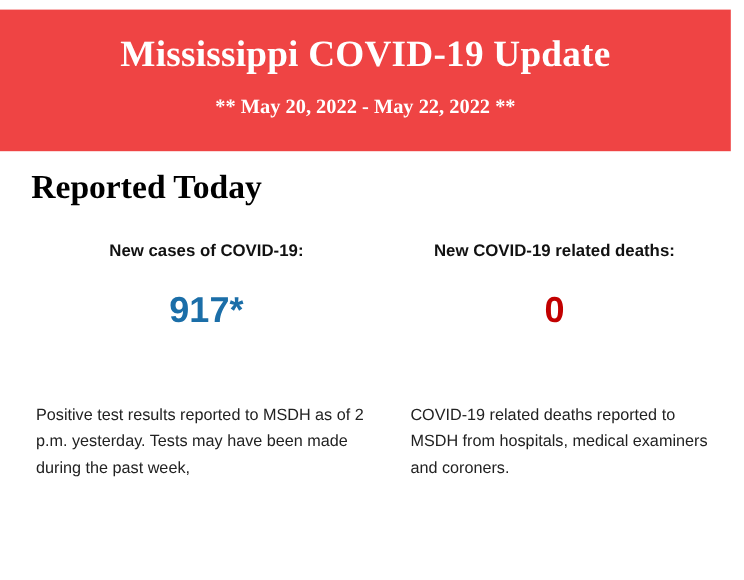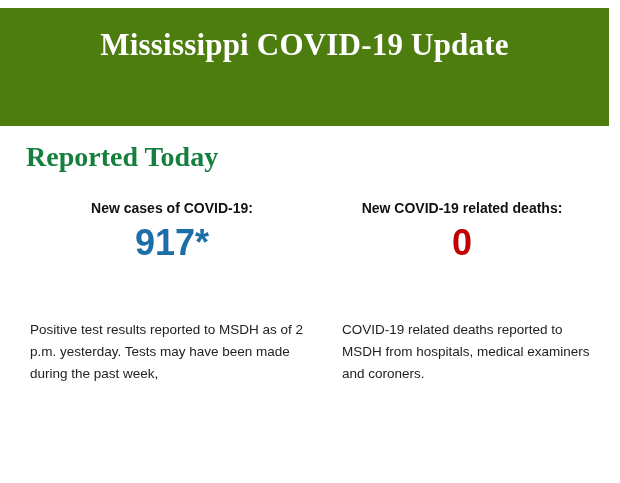--- a/index.html
+++ b/index.html
@@ -21,21 +21,21 @@
     background: #ffffff;
   }
 
   
   .banner {
     position: absolute;
     left: 0;
     top: 8px;
     width: 609px;
     height: 118px;
-    background: #4d7c0f;
+    background: #ef4444;
     box-sizing: border-box;
     display: flex;
     flex-direction: column;
     align-items: center;
     justify-content: flex-start;
     padding-top: 18px;
   }
   .banner-title {
     color: #ffffff;
     font-family: "Liberation Serif", serif;
@@ -55,21 +55,21 @@
     line-height: 22px;
     text-align: center;
     white-space: nowrap;
   }
 
   
   .section-heading {
     position: absolute;
     left: 26px;
     top: 140px;
-    color: #15803d;
+    color: #000000;
     font-family: "Liberation Serif", serif;
     font-weight: bold;
     font-size: 28px;
     line-height: 34px;
   }
 
   
   .stats {
     position: absolute;
     left: 22px;
@@ -91,24 +91,24 @@
     font-weight: bold;
     font-size: 14px;
     line-height: 18px;
     color: #111111;
     text-align: center;
   }
   .stat-col.right .stat-label {
     text-align: center;
   }
   .stat-value {
-    margin-top: 6px;
+    margin-top: 22px;
     font-family: "Liberation Sans", sans-serif;
     font-weight: bold;
-    font-size: 36px;
+    font-size: 30px;
     line-height: 40px;
     text-align: center;
   }
   .stat-value.cases {
     color: #1b6ea8;
   }
   .stat-value.deaths {
     color: #c20000;
   }
   .stat-note {
@@ -129,20 +129,21 @@
     margin-left: 14px;
   }
 </style>
 </head>
 <body>
 
 <div class="page">
 
   <div class="banner">
     <div class="banner-title">Mississippi COVID-19 Update</div>
+    <div class="banner-subtitle">** May 20, 2022 - May 22, 2022 **</div>
   </div>
 
   <div class="section-heading">Reported Today</div>
 
   <div class="stats">
 
     <div class="stat-col left">
       <div class="stat-label">New cases of COVID-19:</div>
       <div class="stat-value cases">917*</div>
       <div class="stat-note">Positive test results reported to MSDH as of 2 p.m. yesterday. Tests may have been made during the past week,</div>

